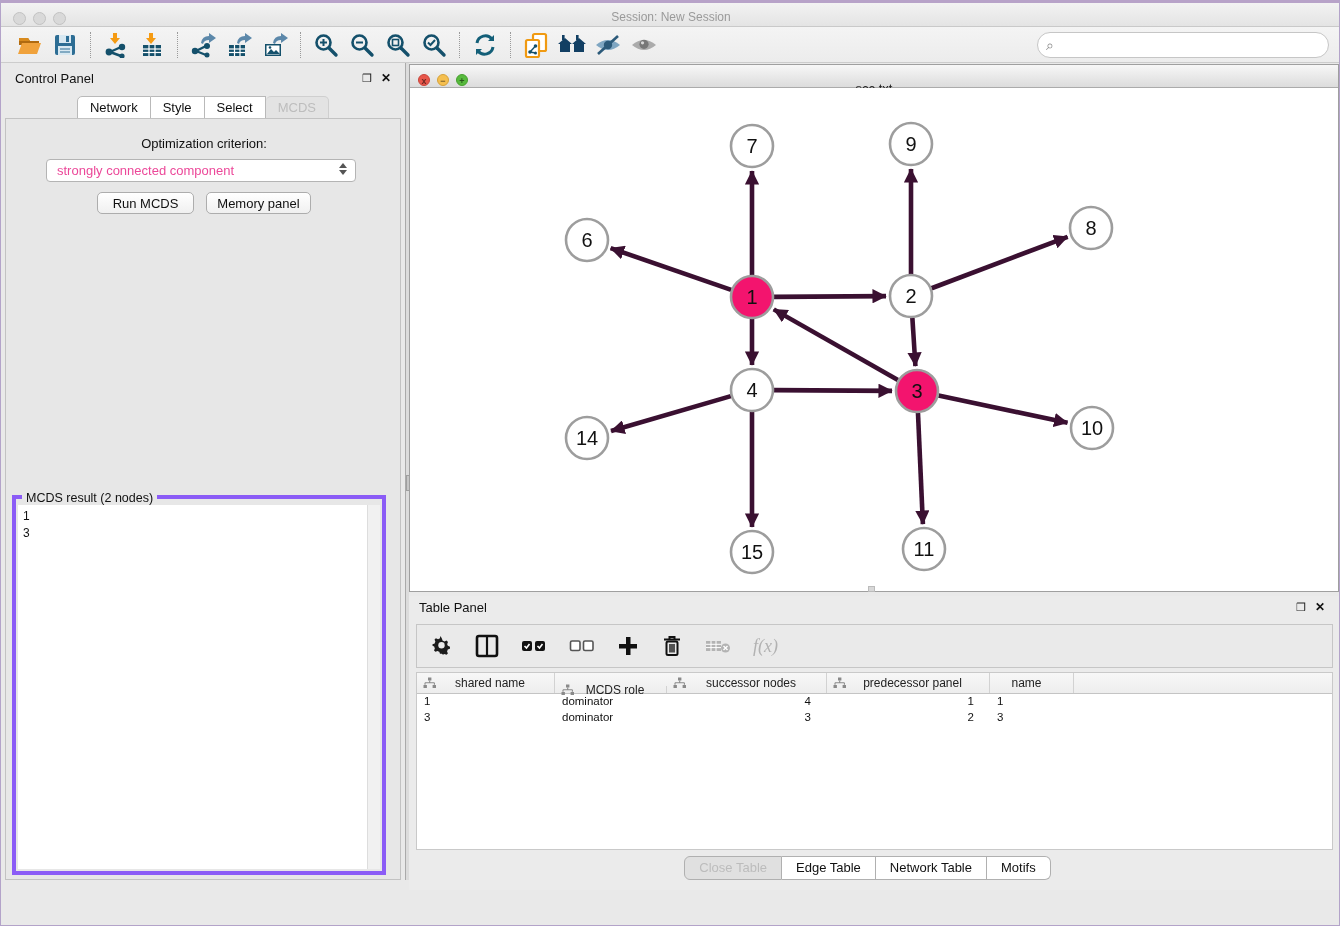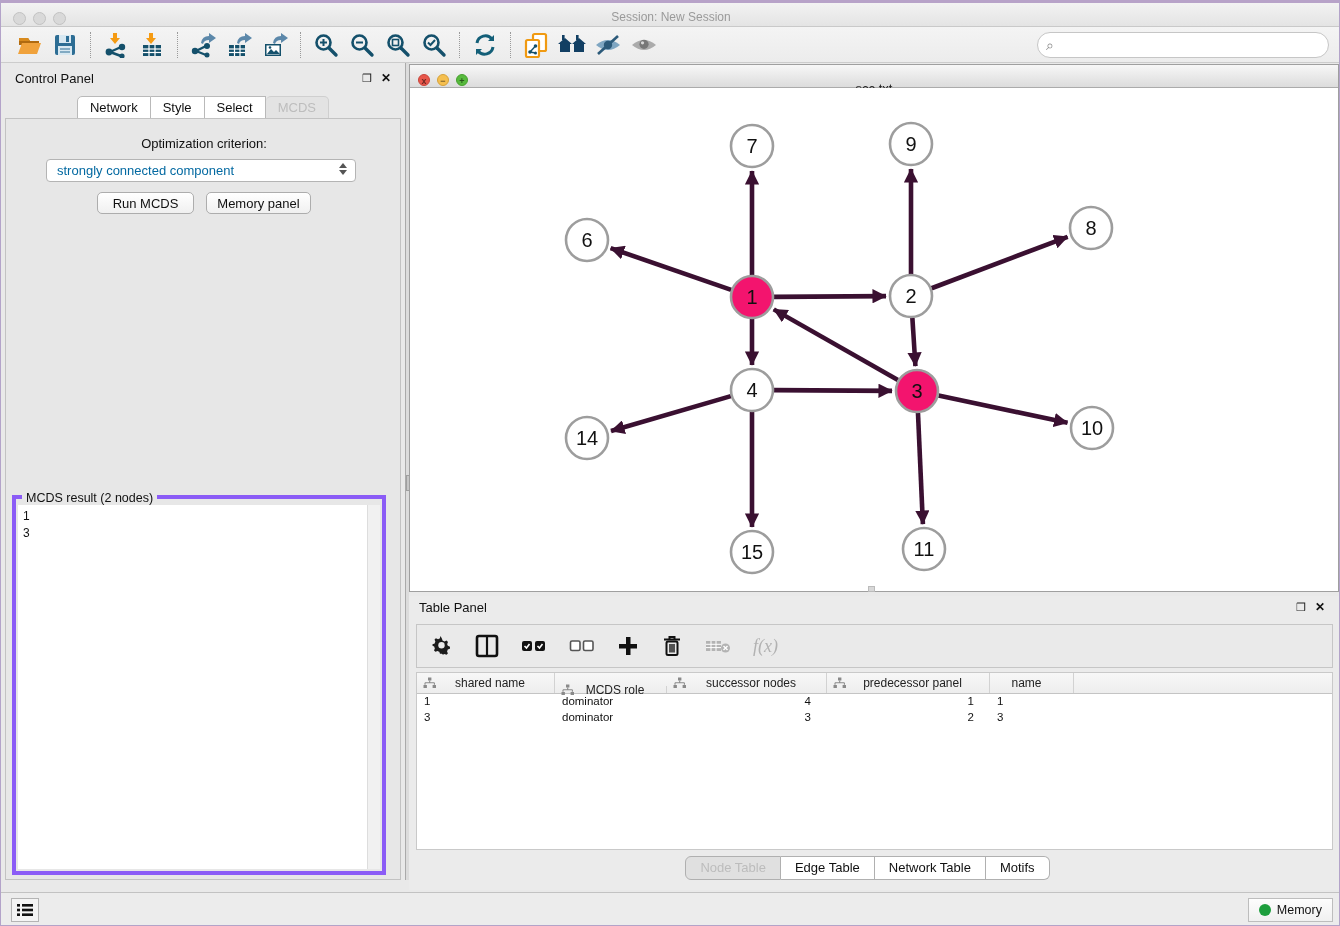--- a/index.html
+++ b/index.html
@@ -34,21 +34,21 @@
   .float-glyph { font-size:11px; color:#222; }
   .close-glyph { font-size:12px; color:#111; font-weight:bold; }
   #cp-tabs { left:0; top:33px; width:404px; display:flex; justify-content:center; }
   .cp-tab { font-size:13px; padding:3px 12px 4px; background:#fff; border:1px solid #b9b9b9; border-left:none; color:#111; }
   .cp-tab:first-child { border-left:1px solid #b9b9b9; border-radius:5px 0 0 0; }
   .cp-tab:last-child { border-radius:0 5px 0 0; }
   .cp-tab.active { background:#e3e3e3; color:#bdbdbd; border-color:#cfcfcf; border-radius:5px 5px 0 0; }
   #cp-body { left:4px; top:55px; width:396px; height:762px; background:#e7e7e7; border:1px solid #c2c2c2; }
   #opt-label { left:0; top:17px; width:396px; text-align:center; font-size:13px; color:#111; }
   #criterion-select { left:40px; top:40px; width:310px; height:23px; background:#fff; border:1px solid #b4b4b4;
-     border-radius:4px; font-size:13px; color:#0369a1; display:flex; align-items:center; padding-left:10px; }
+     border-radius:4px; font-size:13px; color:#ec4899; display:flex; align-items:center; padding-left:10px; }
   #criterion-stepper { position:absolute; right:8px; top:3px; display:flex; flex-direction:column; gap:2px; }
   .tri-up { width:0;height:0;border-left:4px solid transparent;border-right:4px solid transparent;border-bottom:5px solid #555;}
   .tri-dn { width:0;height:0;border-left:4px solid transparent;border-right:4px solid transparent;border-top:5px solid #555;}
   .cp-btn { position:absolute; top:73px; height:22px; background:linear-gradient(#ffffff,#f0f0f0);
      border:1px solid #adadad; border-radius:5px; font-size:13px; color:#111; display:flex; align-items:center; justify-content:center; }
   #run-btn { left:91px; width:97px; }
   #closepanel-btn { left:200px; width:105px; }
   #result-group { position:absolute; left:6px; right:14px; top:376px; bottom:4px; border:4px solid #8b5cf6; }
   #result-legend { position:absolute; left:6px; top:-8px; background:#e7e7e7; padding:0 4px; font-size:12.5px; color:#111; }
   #result-area { position:absolute; left:2px; right:2px; top:6px; bottom:2px; background:#fff; font-size:12px; color:#111;
@@ -492,37 +492,21 @@
           <div class="tr">
             <div class="td al" style="width: 138px;">3</div>
             <div class="td al" style="width: 112px;">dominator</div>
             <div class="td ar" style="width: 160px;">3</div>
             <div class="td ar" style="width: 163px;">2</div>
             <div class="td al" style="width: 84px;">3</div>
           </div>
         </div>
     </div>
     <div id="tp-tabs" class="abs">
-        <div class="tp-tab active">Node Table</div>
+        <div class="tp-tab active">Close Table</div>
         <div class="tp-tab">Edge Table</div>
         <div class="tp-tab">Network Table</div>
         <div class="tp-tab">Motifs</div>
       </div>
   </div>
 
-  <div id="status-bar" class="abs">
-    <div id="list-btn" class="abs">
-      <svg width="16" height="14">
-          <rect x="0" y="1" width="3" height="2.6" fill="#111"></rect>
-          <rect x="5" y="1" width="11" height="2.6" fill="#111"></rect>
-          <rect x="0" y="5.7" width="3" height="2.6" fill="#111"></rect>
-          <rect x="5" y="5.7" width="11" height="2.6" fill="#111"></rect>
-          <rect x="0" y="10.4" width="3" height="2.6" fill="#111"></rect>
-          <rect x="5" y="10.4" width="11" height="2.6" fill="#111"></rect>
-        </svg>
-    </div>
-    <div id="memory-btn">
-      <span id="memory-dot"></span>
-      <span>Memory</span>
-    </div>
-  </div>
 
 </div>
 
 </body></html>

